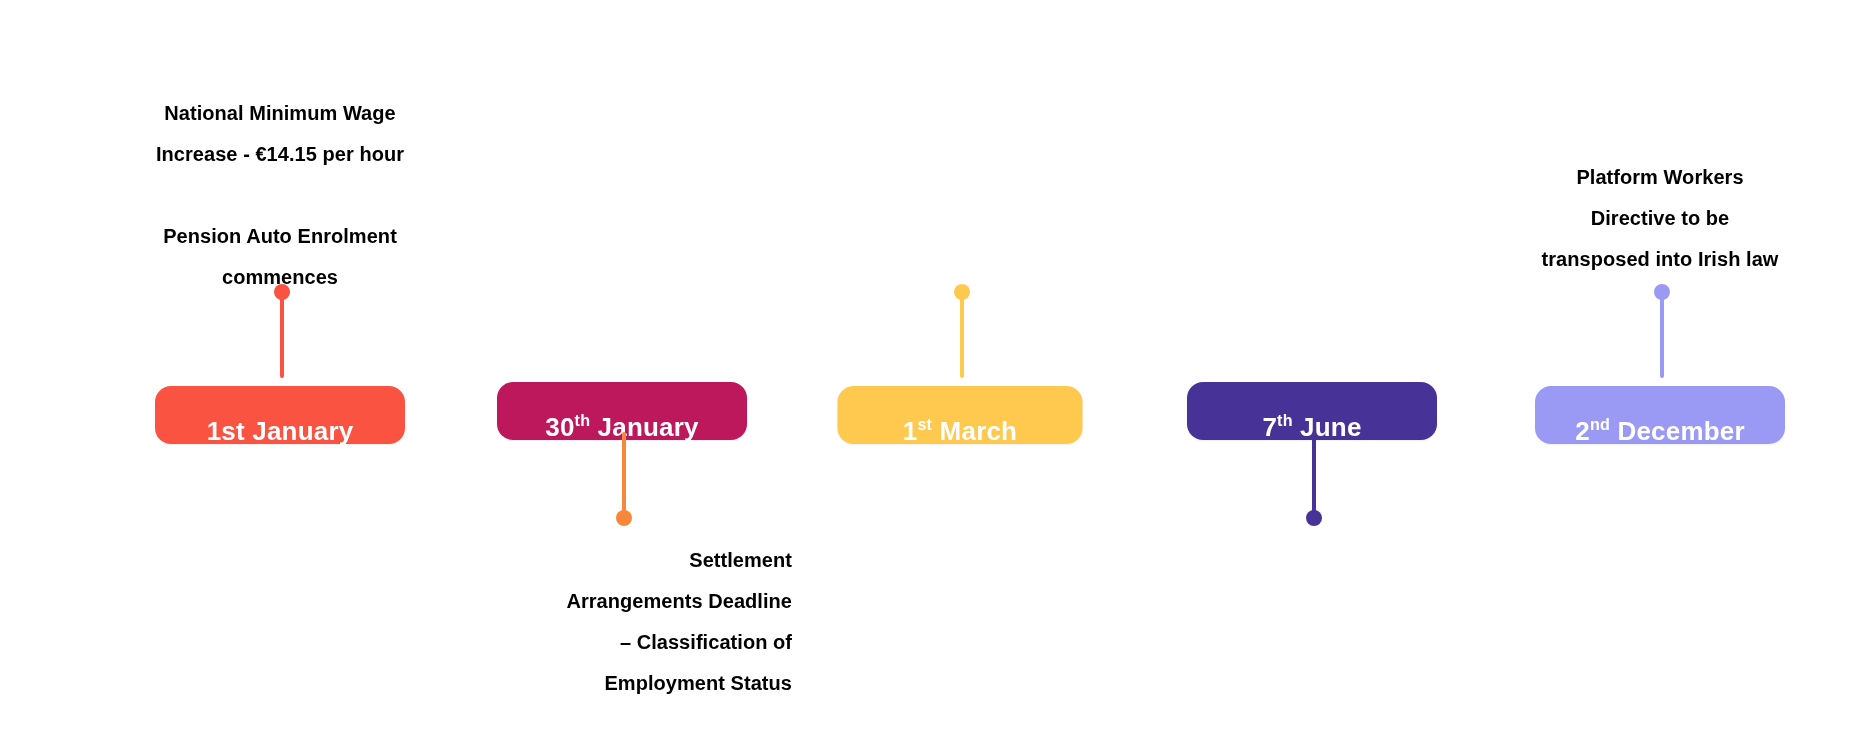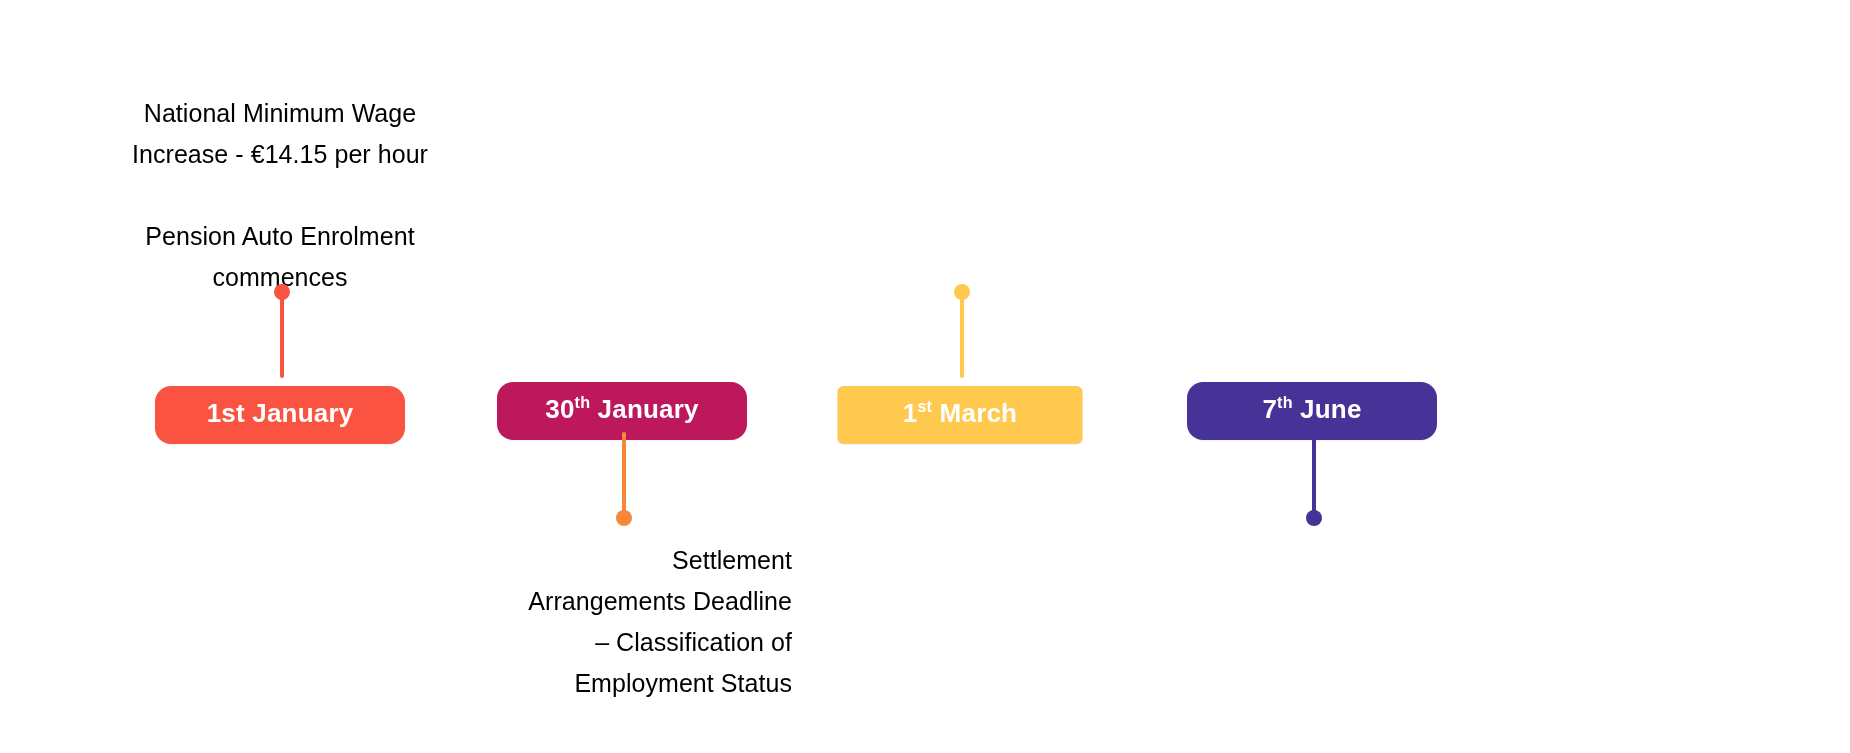--- a/index.html
+++ b/index.html
@@ -46,25 +46,26 @@
   .m2 { left: 790px;  }
   .m3 { left: 1142px; }
   .m4 { left: 1490px; }
 
   
   .caption {
     position: absolute;
     width: 340px;
     left: 0;
     text-align: center;
-    font-size: 25px;
+    font-size: 20px;
     line-height: 41px;
     color: #000000;
     white-space: pre-line;
     letter-spacing: 0.05px;
+    font-weight: bold;
   }
 
   .caption.above { bottom: 473px; }
   .caption.below { top: 540px; text-align: right; }
 
   
   .m0 .caption.above { bottom: 455px; }
   .m2 .caption.above { bottom: 473px; }
   .m4 .caption.above { bottom: 473px; }
 
@@ -101,23 +102,23 @@
 
   
   .pill {
     position: absolute;
     top: 382px;
     left: 50%;
     transform: translateX(-50%);
     height: 58px;
     border-radius: 16px;
     display: flex;
-    align-items: flex-start;
+    align-items: flex-end;
     justify-content: center;
-    padding: 14px 34px;
+    padding: 0 34px;
     box-sizing: border-box;
     white-space: nowrap;
     box-shadow: 0 1px 2px rgba(0,0,0,0.06);
   }
   .pill-label {
     font-size: 26px;
     font-weight: bold;
     color: #ffffff;
     letter-spacing: 0.2px;
     line-height: 1;
@@ -173,34 +174,48 @@
 Arrangements Deadline
 – Classification of
 Employment Status</div>
     </div>
 
     <div class="milestone m2">
       <div class="connector up">
         <div class="stem" style="background: rgb(255, 201, 79);"></div>
         <div class="dot" style="background: rgb(255, 201, 79);"></div>
       </div>
-      <div class="pill" style="background: rgb(255, 201, 79); border-radius: 6px;">
+      <div class="pill" style="background: rgb(255, 201, 79);">
         <span class="pill-label">
           <span>1</span><sup>st</sup><span> March</span>
         </span>
       </div>
     </div>
 
     <div class="milestone m3">
       <div class="pill" style="background: rgb(71, 51, 151);">
         <span class="pill-label">
           <span>7</span><sup>th</sup><span> June</span>
         </span>
       </div>
       <div class="connector down">
         <div class="stem" style="background: rgb(71, 51, 151);"></div>
         <div class="dot" style="background: rgb(71, 51, 151);"></div>
       </div>
     </div>
 
+    <div class="milestone m4">
+      <div class="caption above">Platform Workers
+Directive to be
+transposed into Irish law</div>
+      <div class="connector up">
+        <div class="stem" style="background: rgb(154, 154, 245);"></div>
+        <div class="dot" style="background: rgb(154, 154, 245);"></div>
+      </div>
+      <div class="pill" style="background: rgb(154, 154, 245);">
+        <span class="pill-label">
+          <span>2</span><sup>nd</sup><span> December</span>
+        </span>
+      </div>
+    </div>
 
   </div>
 </div>
 
 </body></html>

